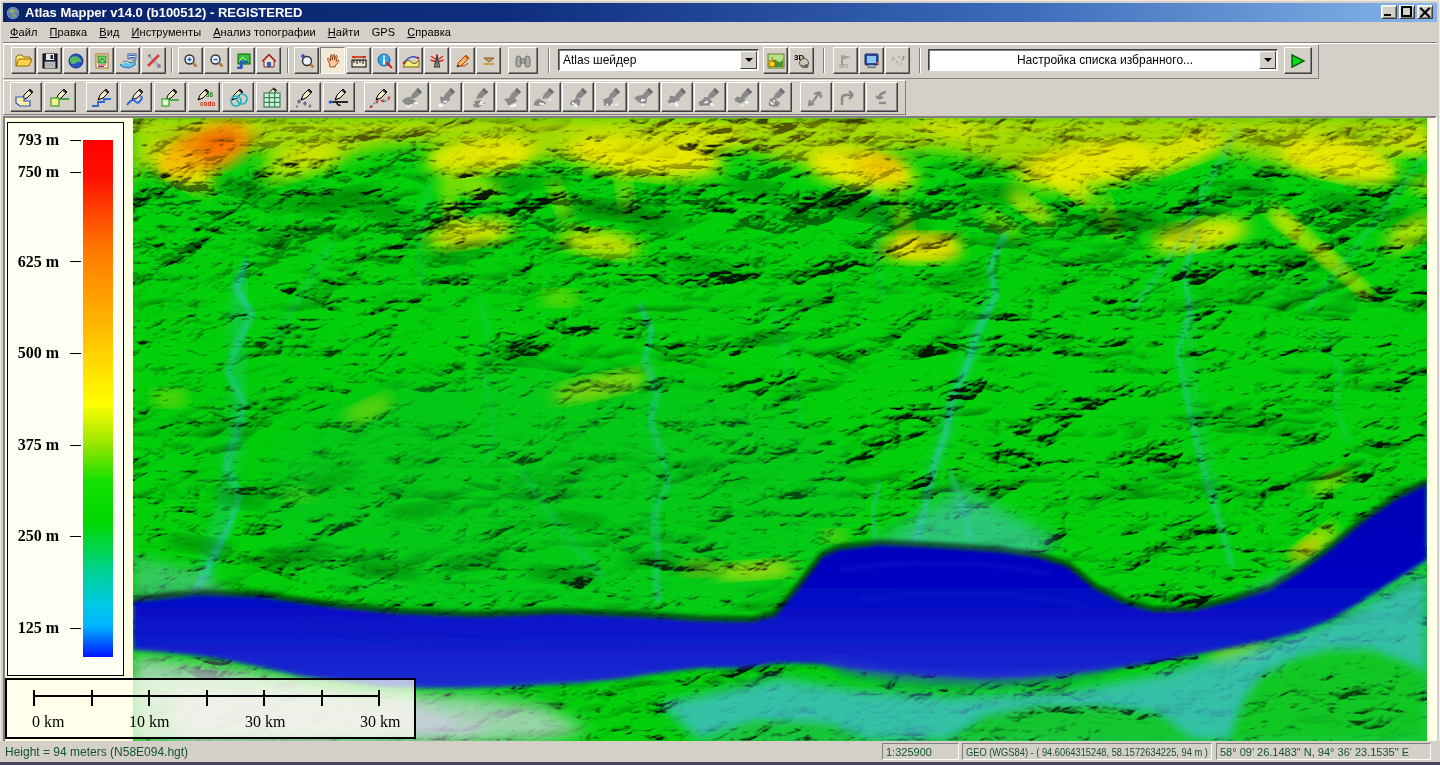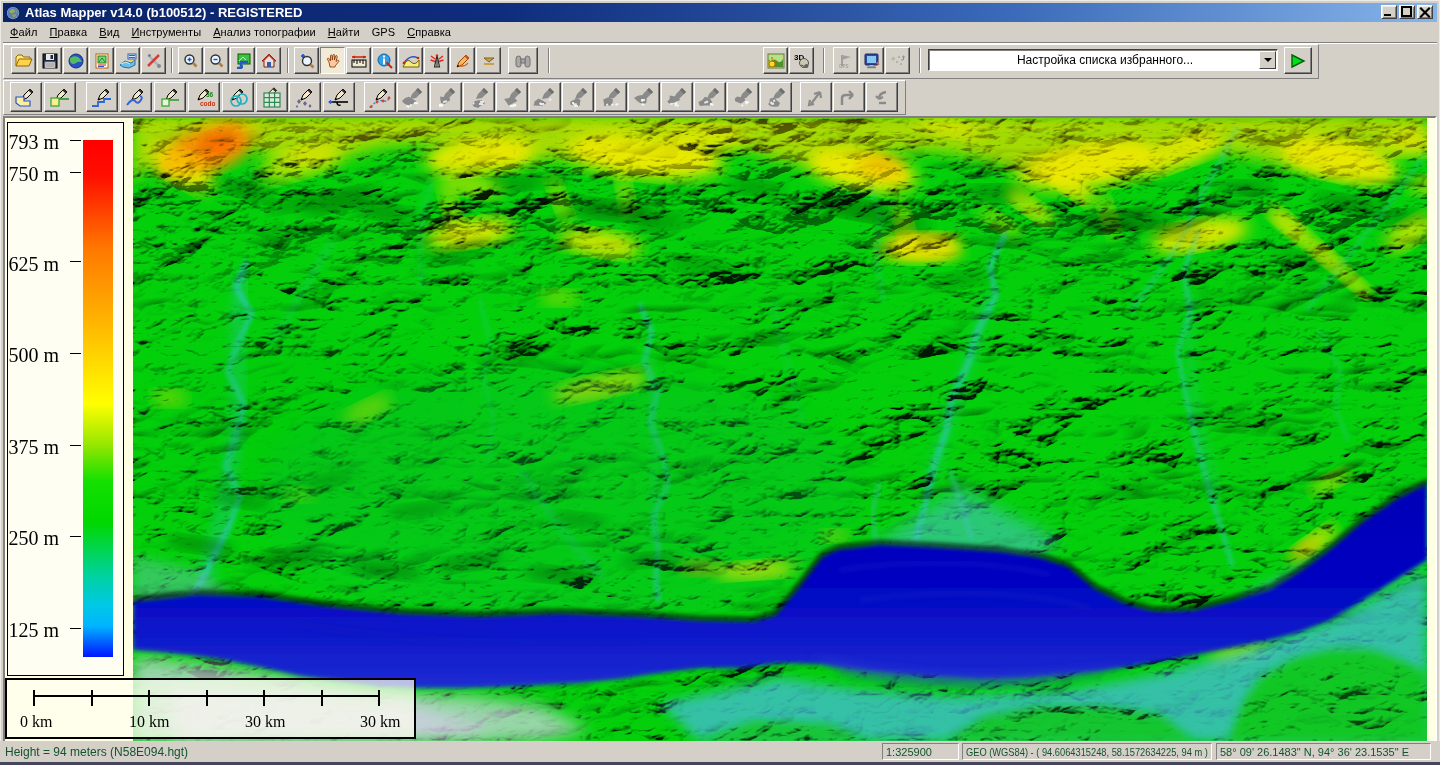--- a/index.html
+++ b/index.html
@@ -35,21 +35,21 @@
 .combo { position:absolute; top:5px; height:22px; background:#fff; border:1px solid; border-color:#404040 #fff #fff #404040;
   box-shadow:inset 1px 1px 0 #808080; font-size:12px; color:#000; padding:3px 0 0 4px; }
 .combo .dd { position:absolute; right:1px; top:1px; width:17px; height:18px; background:#d4d0c8;
   border:1px solid; border-color:#fff #404040 #404040 #fff; display:flex; align-items:center; justify-content:center; }
 .arr-dn { width:0; height:0; border-left:4px solid transparent; border-right:4px solid transparent; border-top:4px solid #000; }
 
 .maparea { position:absolute; left:3px; top:116px; width:1434px; height:625px;
   border:2px solid; border-color:#808080 #fff #fff #808080; border-bottom:none; background:#ffffe1; }
 .terrain { position:absolute; left:128px; top:0px; filter:blur(0.5px); }
 .legend { position:absolute; left:2px; top:4px; width:117px; height:554px; background:#fffef2; border:1px solid #000; font-family:"Liberation Serif", serif; }
-.leglab { position:absolute; font-size:20px; color:#000; right:64px; }
+.leglab { position:absolute; font-size:16px; color:#000; right:64px;font-weight:bold; }
 .legtick { position:absolute; height:1px; background:#000; width:11px; left:62px; }
 .legbar { position:absolute; left:75px; top:17px; width:30px; height:517px;
   background:linear-gradient(to bottom,#ff0000 0%,#ff0f00 7%,#ff7800 21%,#ffb400 35%,#ffff00 51%,#96e600 59%,#14e000 66%,#00d800 74%,#00d29b 84%,#00c8e6 90%,#00b4ff 94%,#0014ff 100%); }
 .scalebox { position:absolute; left:0px; top:560px; width:411px; height:61px; background:rgba(255,255,240,0.7); border:2px solid #000; font-family:"Liberation Serif", serif; }
 .sb-line { position:absolute; left:27px; top:15px; width:346px; height:2px; background:#000; }
 .sb-tick { position:absolute; top:10px; width:2px; height:16px; background:#000; }
 .sb-lab { position:absolute; top:33px; font-size:16px; color:#000; }
 
 .statusbar { position:absolute; left:0px; top:741px; width:1440px; height:21px; background:#d4d0c8; font-size:12px; color:#14532d; }
 .scell { position:absolute; top:2px; height:17px; border:1px solid; border-color:#808080 #fff #fff #808080; padding:2px 3px 0 3px; white-space:nowrap; font-size:11px; overflow:hidden; }
@@ -240,20 +240,23 @@
       </svg>
     </div>
 <div class="tbtn" style="left:505px;width:30px;">
       <svg width="20" height="16" viewBox="0 0 20 16">
         <path d="M3 6 Q3 3 5.5 3 Q8 3 8 6 L8 12 Q8 14 5.5 14 Q3 14 3 12 Z" fill="#a8a8a8" stroke="#707070"></path>
         <path d="M12 6 Q12 3 14.5 3 Q17 3 17 6 L17 12 Q17 14 14.5 14 Q12 14 12 12 Z" fill="#a8a8a8" stroke="#707070"></path>
         <rect x="8" y="6" width="4" height="4" fill="#a8a8a8" stroke="#707070"></rect>
       </svg>
     </div>
 <div class="tsep" style="left:545px;"></div>
+<div class="combo" style="left:555px;width:201px;">Atlas шейдер<div class="dd">
+        <div class="arr-dn"></div>
+      </div></div>
 <div class="tbtn" style="left:760px;">
       <svg width="18" height="16" viewBox="0 0 18 16">
         <rect x="1" y="1" width="16" height="14" fill="#b8e088" stroke="#608030"></rect>
         <path d="M2 10 Q6 4 10 8 Q14 11 16 6 L16 14 L2 14 Z" fill="#509030"></path>
         <circle cx="5" cy="11" r="3" fill="#ffd820" stroke="#c07000"></circle>
         <path d="M5 6.5 L5 4 M1.8 11 L1 11 M2.8 8.2 L1.5 7 M8.2 8.2 L9.2 7" stroke="#c07000" stroke-width="1.2"></path>
       </svg>
     </div>
 <div class="tbtn" style="left:786px;">
       <svg width="18" height="16" viewBox="0 0 18 16">
@@ -812,21 +815,21 @@
   </div>
   <div class="scalebox">
     <div class="sb-line"></div>
     <div class="sb-tick" style="left:26px;"></div>
     <div class="sb-tick" style="left:84px;"></div>
     <div class="sb-tick" style="left:141px;"></div>
     <div class="sb-tick" style="left:199px;"></div>
     <div class="sb-tick" style="left:256px;"></div>
     <div class="sb-tick" style="left:314px;"></div>
     <div class="sb-tick" style="left:371px;"></div>
-    <div class="sb-lab" style="left:13px;">0 km</div>
+    <div class="sb-lab" style="left:25px;">0 km</div>
     <div class="sb-lab" style="left:122px;">10 km</div>
     <div class="sb-lab" style="left:238px;">30 km</div>
     <div class="sb-lab" style="left:353px;">30 km</div>
   </div>
 </div>
 
 <div class="statusbar">
   <div style="position:absolute;left:5px;top:4px;">Height = 94 meters (N58E094.hgt)</div>
   <div class="scell" style="left:882px;width:77px;">1:325900</div>
   <div class="scell" style="left:962px;width:250px;"><span style="display:inline-block;transform:scaleX(0.845);transform-origin:0 0;">GEO (WGS84) - ( 94.6064315248, 58.1572634225, 94 m )</span></div>

